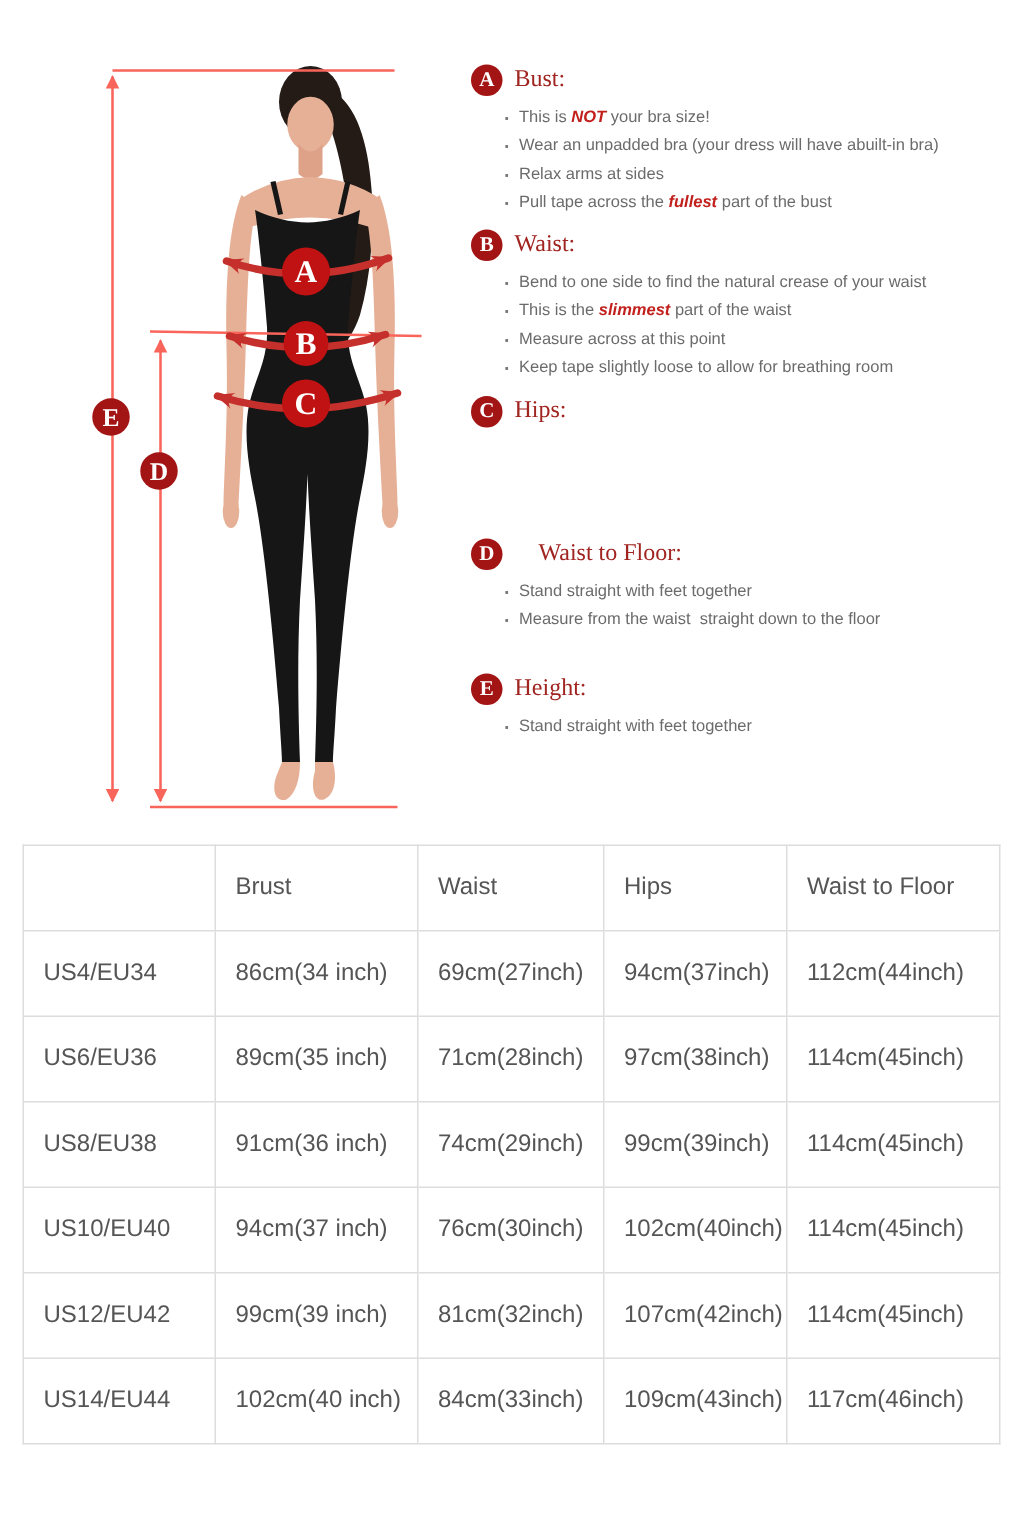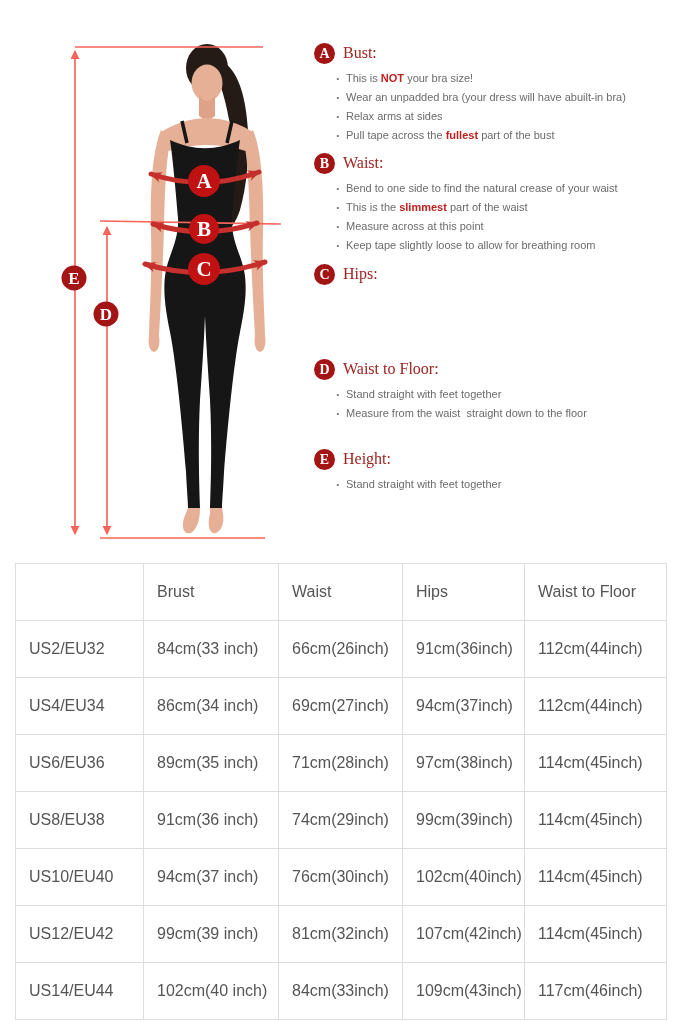--- a/index.html
+++ b/index.html
@@ -23,32 +23,32 @@
   .sec-head { height:22px; display:flex; align-items:center; margin-bottom:6px; }
   .badge {
     width:21px; height:21px; border-radius:50%; background:#a31414;
     color:#ffffff; font-family:"Liberation Serif", serif; font-weight:bold;
     font-size:14px; line-height:21px; text-align:center; flex:0 0 21px;
   }
   .sec-title {
     font-family:"Liberation Serif", serif; font-size:16px; color:#a02420;
     margin-left:8px; white-space:nowrap;
   }
-  .sec-d .sec-title { margin-left:8px;text-align:right; }
+  .sec-d .sec-title { margin-left:24px;text-align:right; }
 
   .bullets { list-style:none; margin:0; padding:0 0 0 22px; }
   .bullets li {
     position:relative; padding-left:10px; font-size:11px; line-height:17px;
     margin-bottom:2px; color:#6b6b6b; white-space:pre-wrap;
   }
   .bullets li::before {
     content:"·"; position:absolute; left:0; top:0; color:#777;
     font-weight:bold; font-size:13px;
   }
-  .em { color:#c2201d; font-weight:bold; }
+  .em { color:#c2201d; font-weight:bold;font-style:italic; }
 
   
   .size-table {
     position:absolute; left:15px; top:563px; width:651px;
     border-collapse:collapse; table-layout:fixed;
     font-size:16px; color:#555555;
   }
   .size-table th, .size-table td {
     border:1px solid #dddddd; height:56px; padding:0 6px 0 13px;
     text-align:left; font-weight:normal; vertical-align:middle;
@@ -216,27 +216,20 @@
       <tr>
           <th></th>
           <th>Brust</th>
           <th>Waist</th>
           <th>Hips</th>
           <th>Waist to Floor</th>
         </tr>
     </thead>
     <tbody>
         <tr>
-          <td>US2/EU32</td>
-          <td>84cm(33 inch)</td>
-          <td>66cm(26inch)</td>
-          <td>91cm(36inch)</td>
-          <td>112cm(44inch)</td>
-        </tr>
-        <tr>
           <td>US4/EU34</td>
           <td>86cm(34 inch)</td>
           <td>69cm(27inch)</td>
           <td>94cm(37inch)</td>
           <td>112cm(44inch)</td>
         </tr>
         <tr>
           <td>US6/EU36</td>
           <td>89cm(35 inch)</td>
           <td>71cm(28inch)</td>

